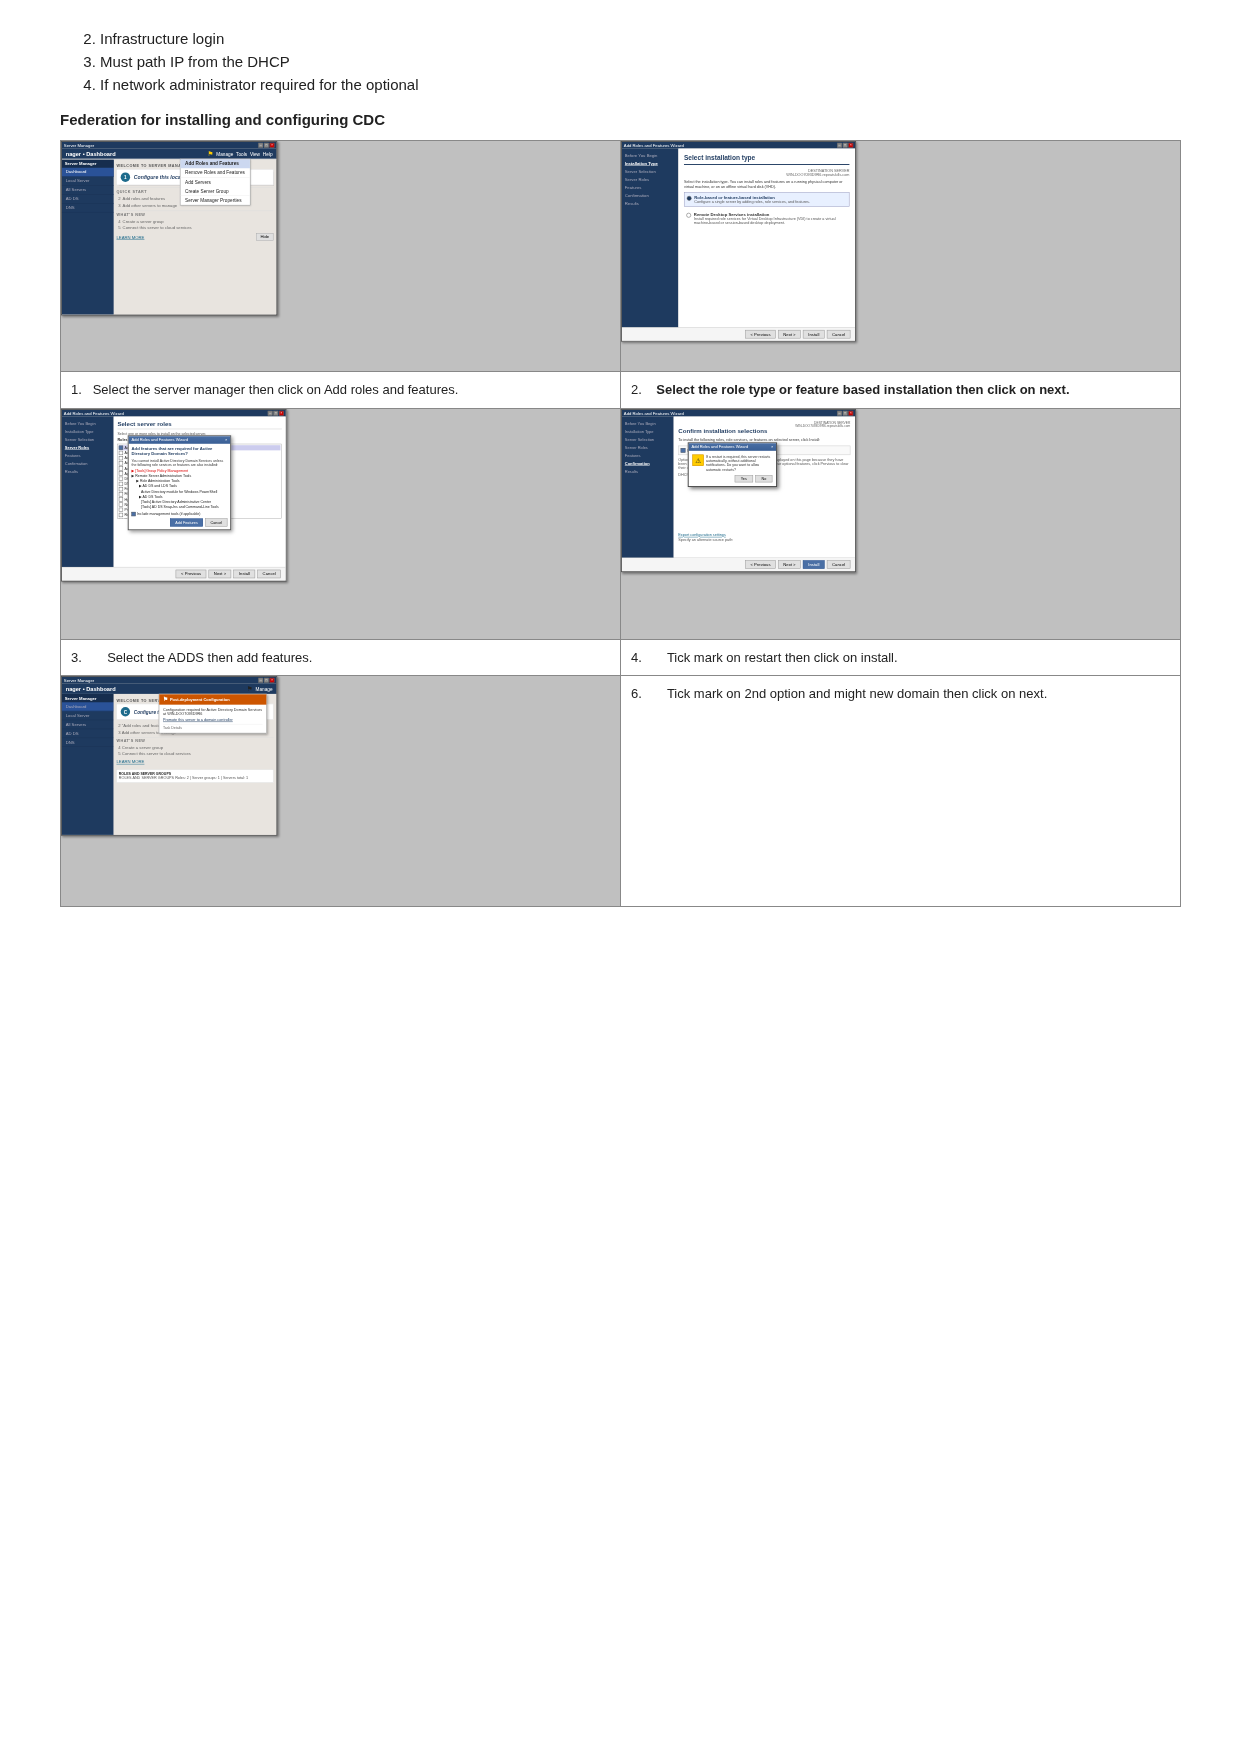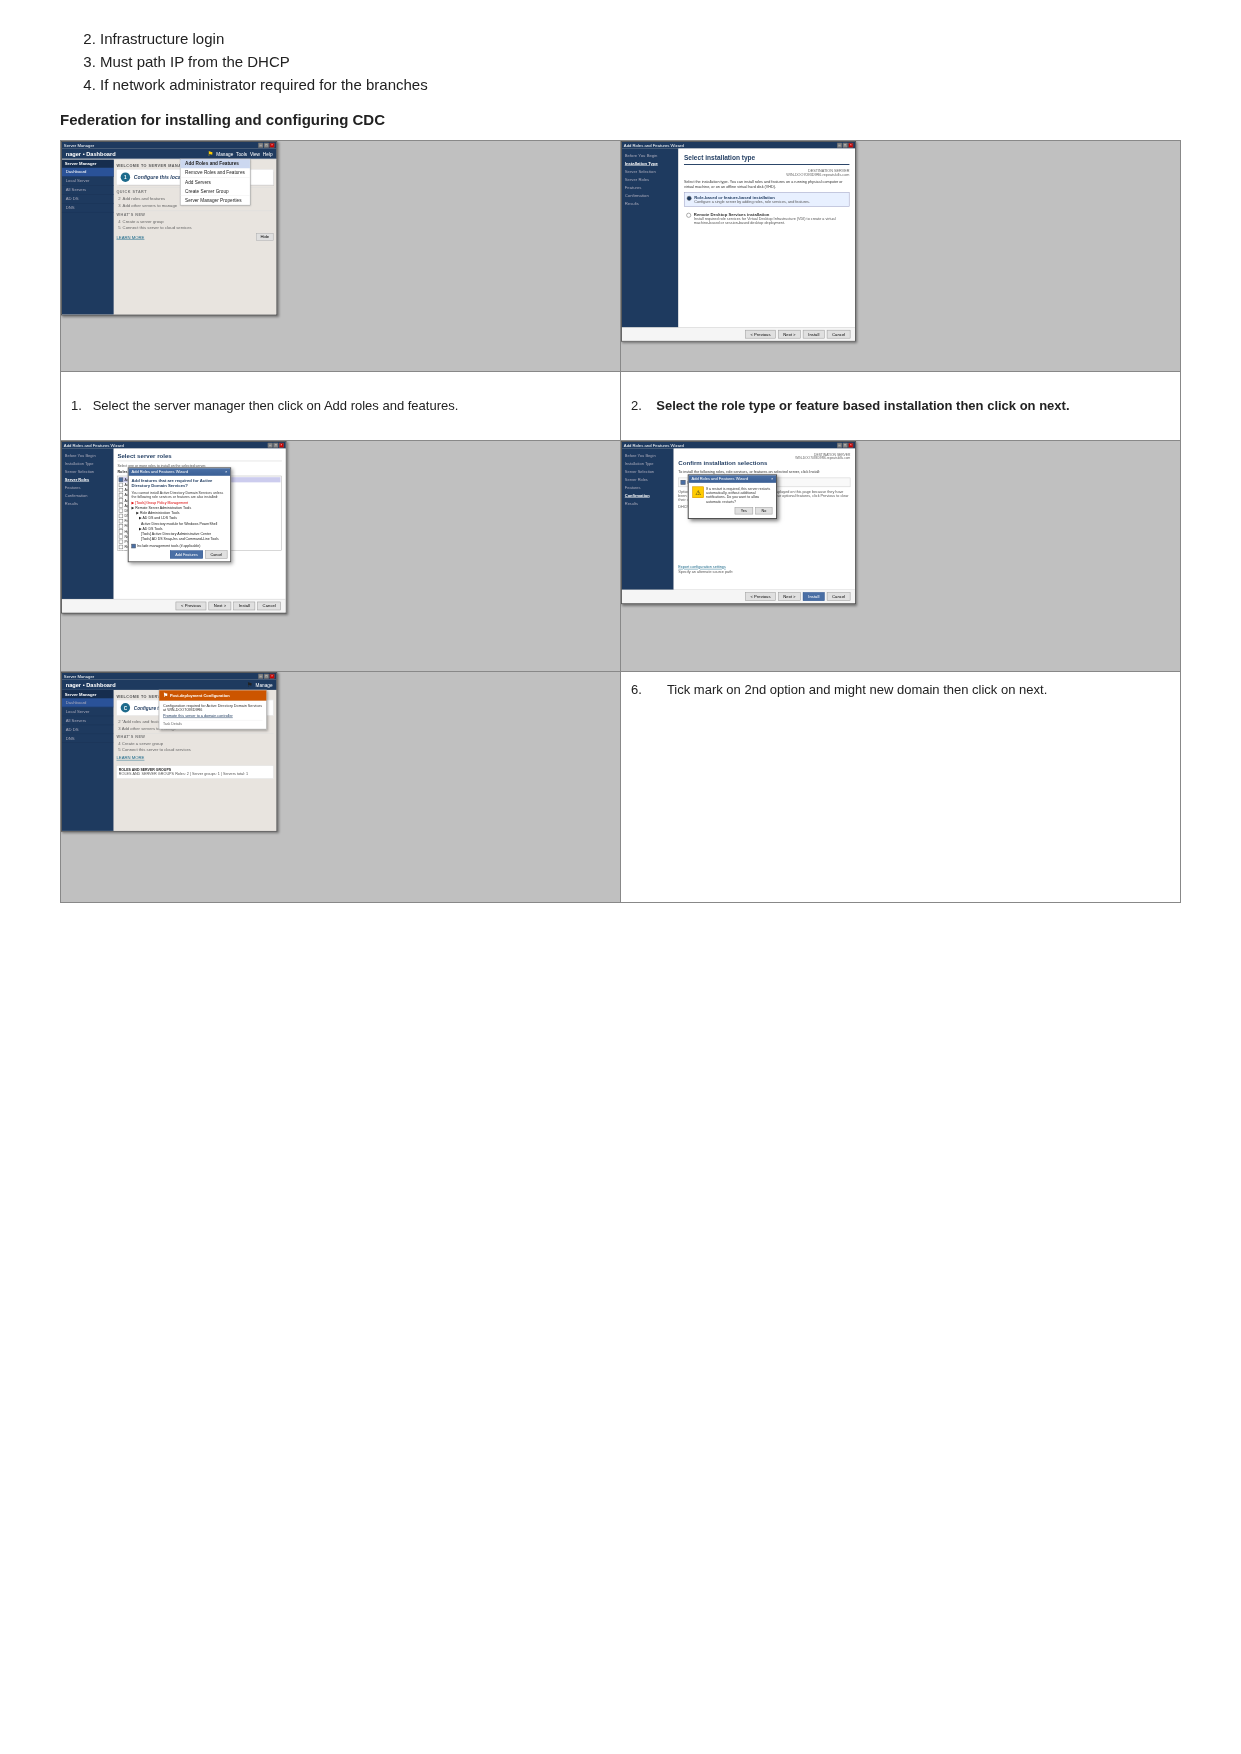--- a/index.html
+++ b/index.html
@@ -34,21 +34,21 @@
       border: 1px solid #888;
       margin-bottom: 20px;
     }
     .outer-table td {
       border: 1px solid #888;
       vertical-align: top;
       padding: 0;
       width: 50%;
     }
     .outer-table .caption-td {
-      padding: 24px 10px;
+      padding: 8px 10px;
       font-size: 13px;
       line-height: 1.5;
       vertical-align: middle;
     }
 
     
     .sim-container {
       width: 100%;
       height: 230px;
       overflow: hidden;
@@ -193,21 +193,21 @@
       cursor: pointer;
     }
 
   </style>
 </head>
 <body>
 
 <ol start="2" class="intro-list">
   <li>Infrastructure login</li>
   <li>Must path IP from the DHCP</li>
-  <li>If network administrator required for the branches</li>
+  <li>If network administrator required for the optional</li>
 </ol>
 
 <p class="section-heading">Federation for installing and configuring CDC</p>
 
 <table class="outer-table">
 
   <tbody>
       <tr>
 
     <td>
@@ -552,20 +552,32 @@
               <button style="background:#e0e0e0;border:1px solid #999;padding:3px 10px;font-size:9px;cursor:pointer;">Next &gt;</button>
               <button style="background:#4a6fa5;color:#fff;border:1px solid #3a5f95;padding:3px 10px;font-size:9px;cursor:pointer;">Install</button>
               <button style="background:#e0e0e0;border:1px solid #999;padding:3px 10px;font-size:9px;cursor:pointer;">Cancel</button>
             </div>
           </div>
         </div>
       </div>
     </td>
   </tr>
 
+  <tr>
+    <td class="caption-td">
+      <span>3.</span>
+      &nbsp;&nbsp;&nbsp;&nbsp;&nbsp;
+      <span>Select the ADDS then add features.</span>
+    </td>
+    <td class="caption-td">
+      <span>4.</span>
+      &nbsp;&nbsp;&nbsp;&nbsp;&nbsp;
+      <span>Tick mark on restart then click on install.</span>
+    </td>
+  </tr>
 
   <tr>
 
     <td>
       <div class="sim-container">
         <div class="sim-scale" style="transform: scale(0.47);">
           <div style="width:460px; border:2px solid #555; font-family:'Segoe UI',Arial,sans-serif; box-shadow:3px 3px 5px rgba(0,0,0,0.4); position:relative;">
             <div class="win-chrome">
               <span>Server Manager</span>
               <div class="win-chrome-btns">

